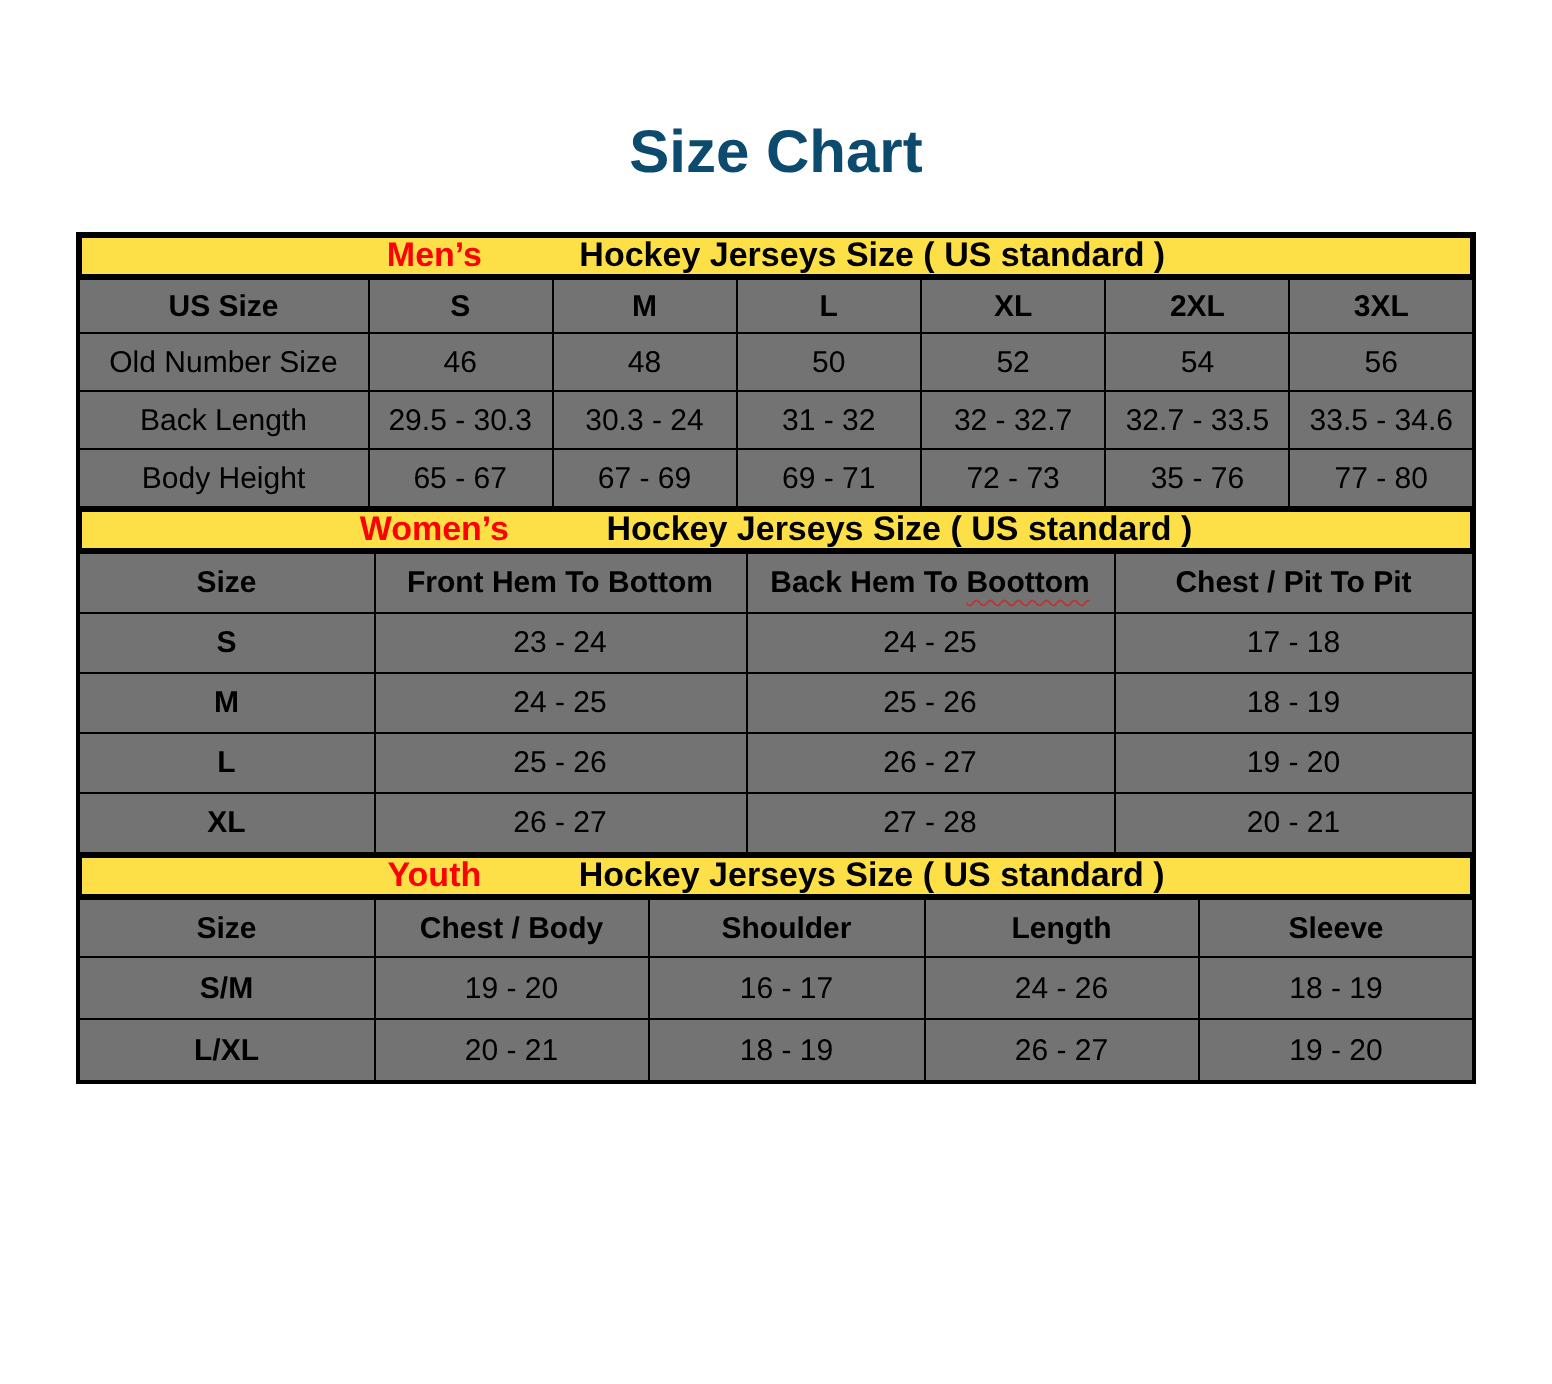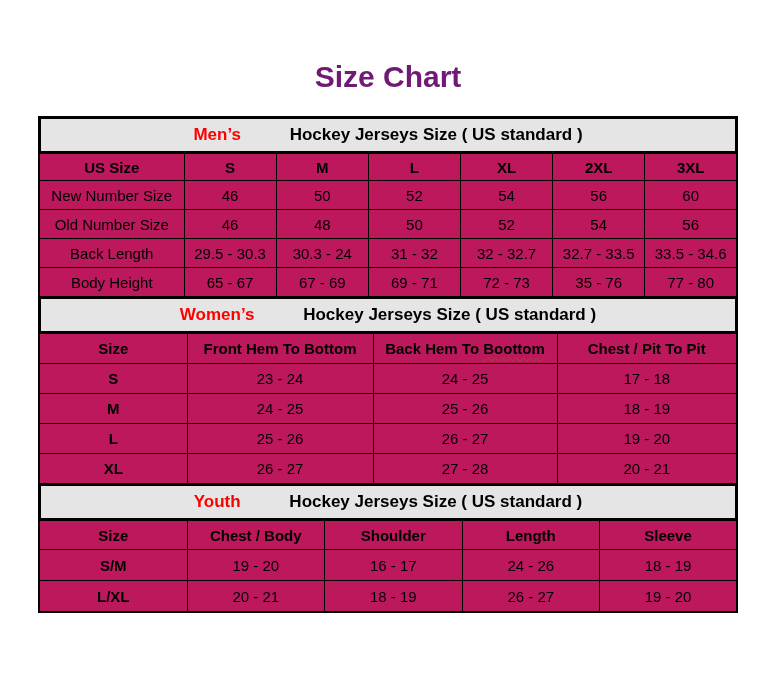--- a/index.html
+++ b/index.html
@@ -13,51 +13,51 @@
     color: #000;
   }
   .page { position: relative; width: 776px; height: 692px; }
 
   .title {
     margin: 60px 0 0 0;
     text-align: center;
     font-size: 30px;
     line-height: 34px;
     font-weight: bold;
-    color: #701a75;
+    color: #0c4a6e;
     letter-spacing: 0px;
   }
 
   .chart {
     width: 700px;
     margin: 22px 0 0 38px;
   }
 
   .band {
     box-sizing: border-box;
-    height: 38px;
-    background: #e5e5e5;
+    height: 24px;
+    background: #fde047;
     border: 3px solid #000;
     display: flex;
     align-items: center;
     justify-content: center;
     font-size: 17px;
     font-weight: bold;
   }
   .band + table, table + .band { margin-top: -2px; }
   .band .hl { color: #FF0000; white-space: pre; }
   .band .rest { color: #000; white-space: pre; margin-left: 44px; }
 
   table {
     box-sizing: border-box;
     width: 700px;
     border-collapse: collapse;
     table-layout: fixed;
     border: 2px solid #000;
-    background: #be185d;
+    background: #737373;
   }
   th, td {
     border: 1px solid #000;
     text-align: center;
     vertical-align: middle;
     font-size: 15px;
     padding: 1px 2px;
     overflow: hidden;
     white-space: nowrap;
   }
@@ -107,29 +107,20 @@
       </colgroup>
       <tbody>
           <tr>
         <th>US Size</th>
         <th>S</th>
         <th>M</th>
         <th>L</th>
         <th>XL</th>
         <th>2XL</th>
         <th>3XL</th>
-      </tr>
-      <tr>
-        <td>New Number Size</td>
-        <td>46</td>
-        <td>50</td>
-        <td>52</td>
-        <td>54</td>
-        <td>56</td>
-        <td>60</td>
       </tr>
       <tr>
         <td>Old Number Size</td>
         <td>46</td>
         <td>48</td>
         <td>50</td>
         <td>52</td>
         <td>54</td>
         <td>56</td>
       </tr>

